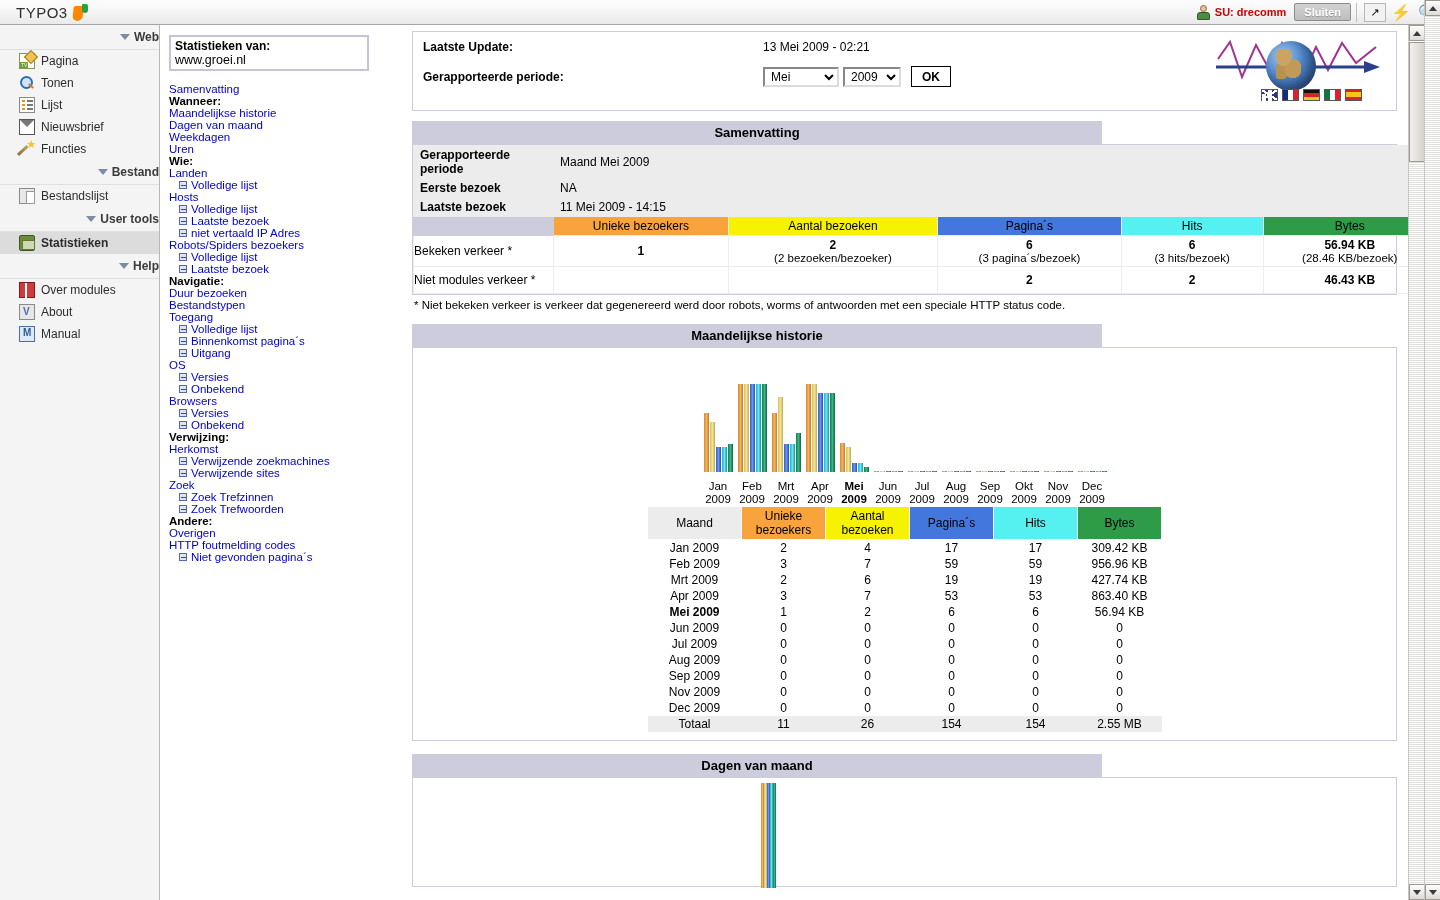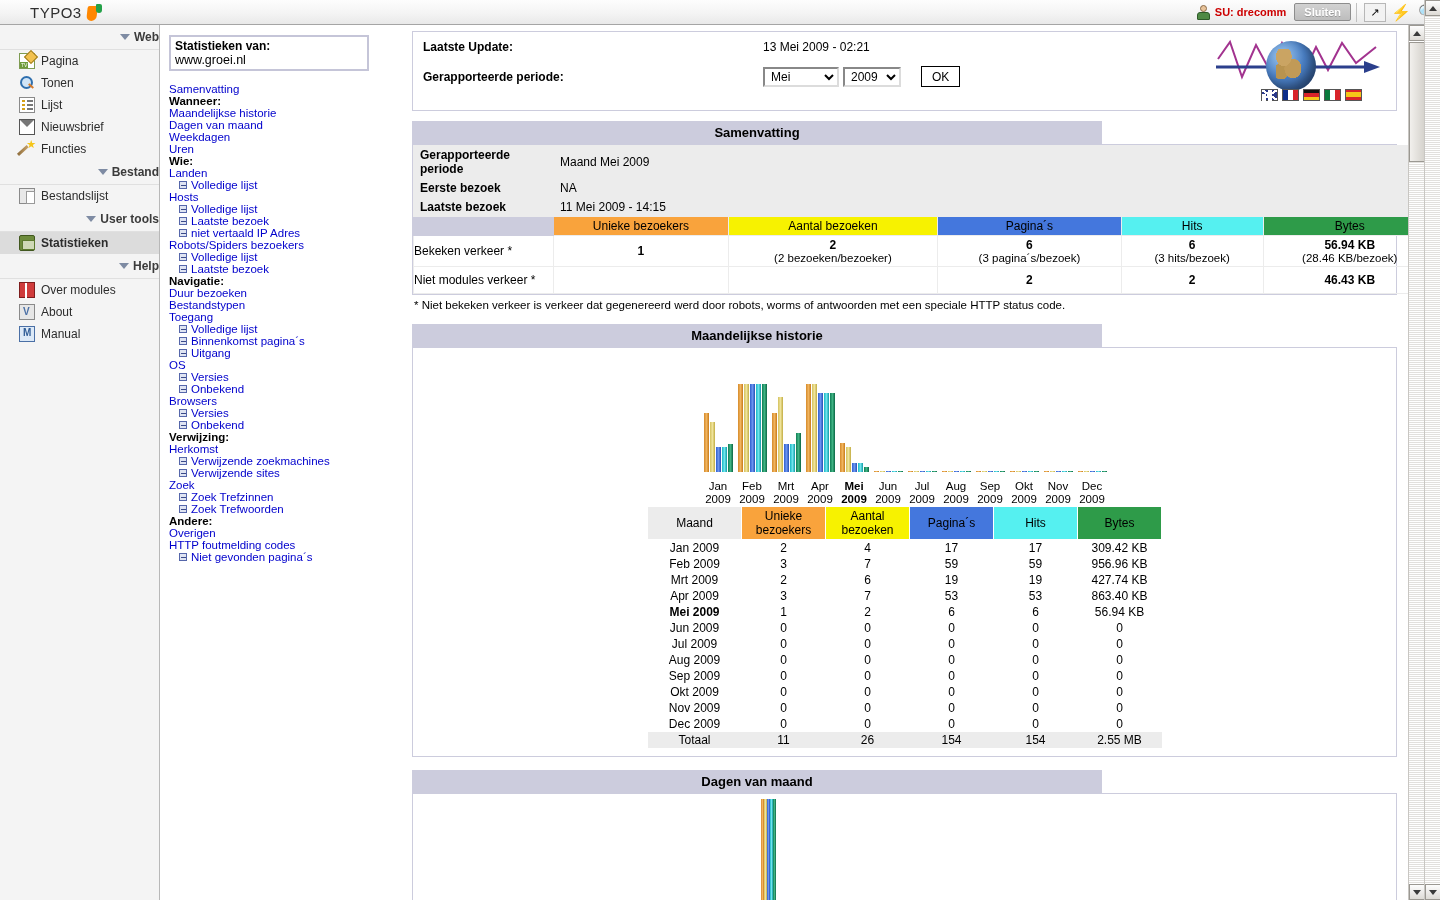--- a/index.html
+++ b/index.html
@@ -14,21 +14,21 @@
 
   
   #topbar {
     position: absolute; left: 0; top: 0; width: 1440px; height: 25px;
     background: linear-gradient(to bottom,#fdfdfd 0%, #f4f4f4 55%, #e9e9e9 100%);
     border-bottom: 1px solid #a5a5a5;
     display: flex; align-items: center;
   }
   #logo {
     display:flex; align-items:flex-start; gap:5px;
-    padding-left: 30px; font-size: 15px; letter-spacing:.5px;
+    padding-left: 16px; font-size: 15px; letter-spacing:.5px;
     font-family:"Liberation Sans", sans-serif; color:#2f2f2f; font-weight:400;
   }
   .t3mark { position:relative; width:15px; height:17px; display:inline-block; }
   .t3mark .orange {
     position:absolute; left:0; top:2px; width:10px; height:15px;
     background:#ff8700; border-radius:2px 2px 5px 5px;
     transform: skewX(-6deg);
   }
   .t3mark .green {
     position:absolute; left:9px; top:0px; width:6px; height:9px;
@@ -438,21 +438,21 @@
 
   <div class="hdrbox">
     <div class="hdr-row">
       <span class="hdr-lbl">Laatste Update:</span>
       <span class="hdr-val">13 Mei 2009 - 02:21</span>
     </div>
     <div class="hdr-row">
       <span class="hdr-lbl">Gerapporteerde periode:</span>
       <select class="vint" id="month-select" style="width:76px;"><option>Jan</option><option>Feb</option><option>Mrt</option><option>Apr</option><option selected="">Mei</option><option>Jun</option><option>Jul</option><option>Aug</option><option>Sep</option><option>Okt</option><option>Nov</option><option>Dec</option></select>
       <select class="vint" id="year-select" style="width:58px;margin-left:4px;"><option>2009</option></select>
-      <button class="vint" style="margin-left:20px;">OK</button>
+      <button class="vint" style="margin-left:10px;font-weight:bold;">OK</button>
     </div>
     <div class="logo-aw">
       <svg class="zig" viewBox="0 0 165 45">
         <polyline points="2,22 14,5 26,40 40,8 54,34 66,6 86,40 100,10 112,33 126,6 140,26 160,10" fill="none" stroke="#a2338f" stroke-width="2"></polyline>
         <line x1="0" y1="30" x2="150" y2="30" stroke="#2b3f8c" stroke-width="3"></line>
         <polygon points="148,24 164,30 148,36" fill="#2b3f8c"></polygon>
       </svg>
       <div class="globe"></div>
       <div class="flags">
         <span class="flag uk"></span>
@@ -745,28 +745,20 @@
             </tr>
             <tr>
               <td>Sep 2009</td>
               <td class="num">0</td>
               <td class="num">0</td>
               <td class="num">0</td>
               <td class="num">0</td>
               <td class="num">0</td>
             </tr>
             <tr>
-              <td>Okt 2009</td>
-              <td class="num">0</td>
-              <td class="num">0</td>
-              <td class="num">0</td>
-              <td class="num">0</td>
-              <td class="num">0</td>
-            </tr>
-            <tr>
               <td>Nov 2009</td>
               <td class="num">0</td>
               <td class="num">0</td>
               <td class="num">0</td>
               <td class="num">0</td>
               <td class="num">0</td>
             </tr>
             <tr>
               <td>Dec 2009</td>
               <td class="num">0</td>

